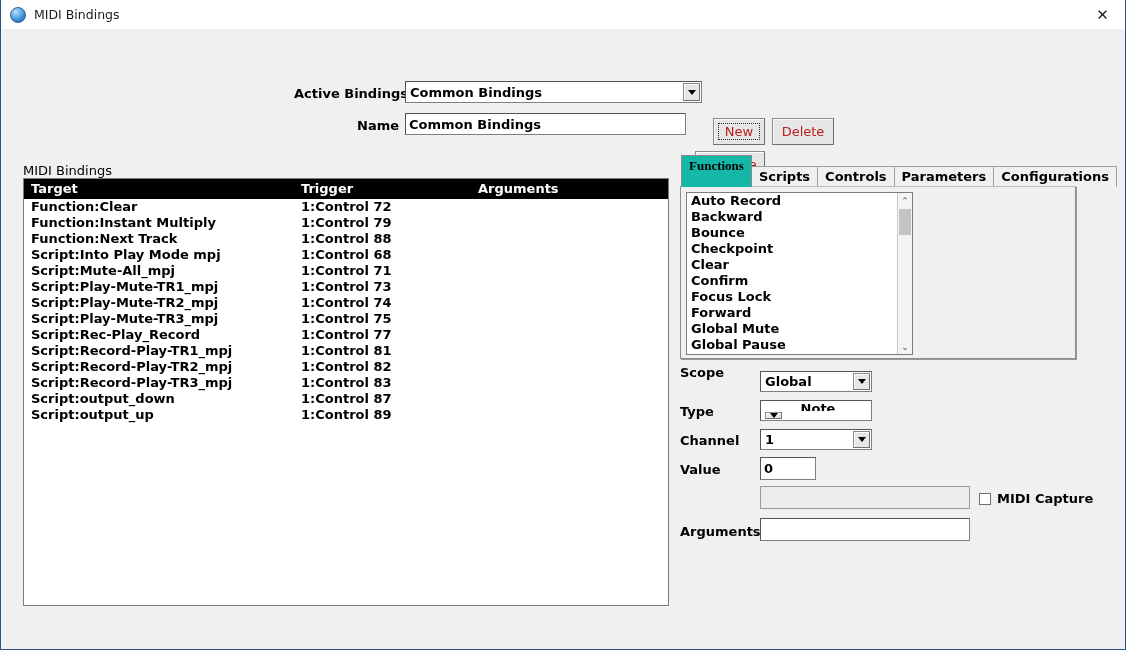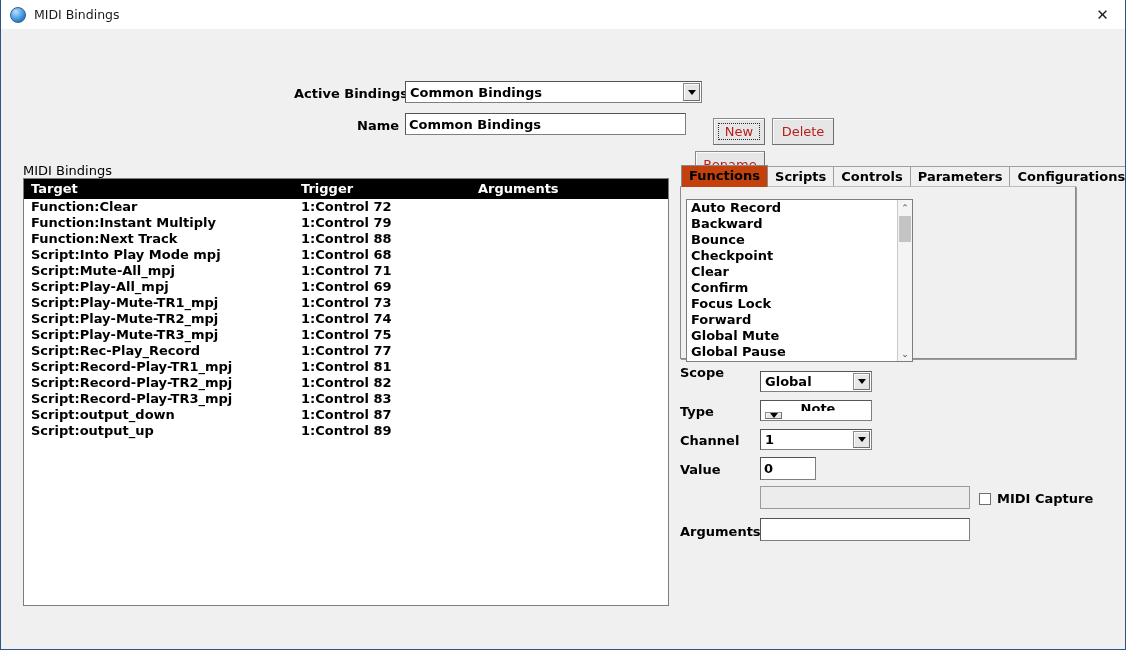--- a/index.html
+++ b/index.html
@@ -200,38 +200,39 @@
     padding: 2px 7px 3px 7px;
     background: #f0f0f0;
     border: 1px solid #a0a0a0;
     border-bottom: none;
     margin-right: -1px;
     cursor: default;
     height: 21px;
     line-height: 16px;
   }
   .tab.active {
-    background: #c2410c;
+    background: #14b8a6;
     border-color: #8c8c8c;
     position: relative;
     z-index: 3;
-    height: 22px;
+    height: 32px;
+    font-family: Liberation Serif, serif;
   }
   #tabbody {
     height: 173px;
     background: #f0f0f0;
     border: 1px solid #8c8c8c;
     border-top-color: #bcbcbc;
     box-shadow: 1px 1px 0 #9a9a9a;
     position: relative;
     margin-top: -1px;
   }
   #funclist {
     position: absolute;
-    left: 5px; top: 12px;
+    left: 5px; top: 5px;
     width: 227px; height: 163px;
     background: #ffffff;
     border: 1px solid #7d7d7d;
     overflow: hidden;
     padding-left: 24px;
   }
   #funclist-items { position: absolute; left: 0; top: 0; right: 15px; }
   .fitem {
     height: 16px;
     padding-left: 4px;
@@ -363,25 +364,20 @@
           <span class="c-args"></span>
         </div>
         <div class="trow">
           <span class="c-target">Script:Into Play Mode mpj</span>
           <span class="c-trigger">1:Control 68</span>
           <span class="c-args"></span>
         </div>
         <div class="trow">
           <span class="c-target">Script:Mute-All_mpj</span>
           <span class="c-trigger">1:Control 71</span>
-          <span class="c-args"></span>
-        </div>
-        <div class="trow">
-          <span class="c-target">Script:Play-All_mpj</span>
-          <span class="c-trigger">1:Control 69</span>
           <span class="c-args"></span>
         </div>
         <div class="trow">
           <span class="c-target">Script:Play-Mute-TR1_mpj</span>
           <span class="c-trigger">1:Control 73</span>
           <span class="c-args"></span>
         </div>
         <div class="trow">
           <span class="c-target">Script:Play-Mute-TR2_mpj</span>
           <span class="c-trigger">1:Control 74</span>

